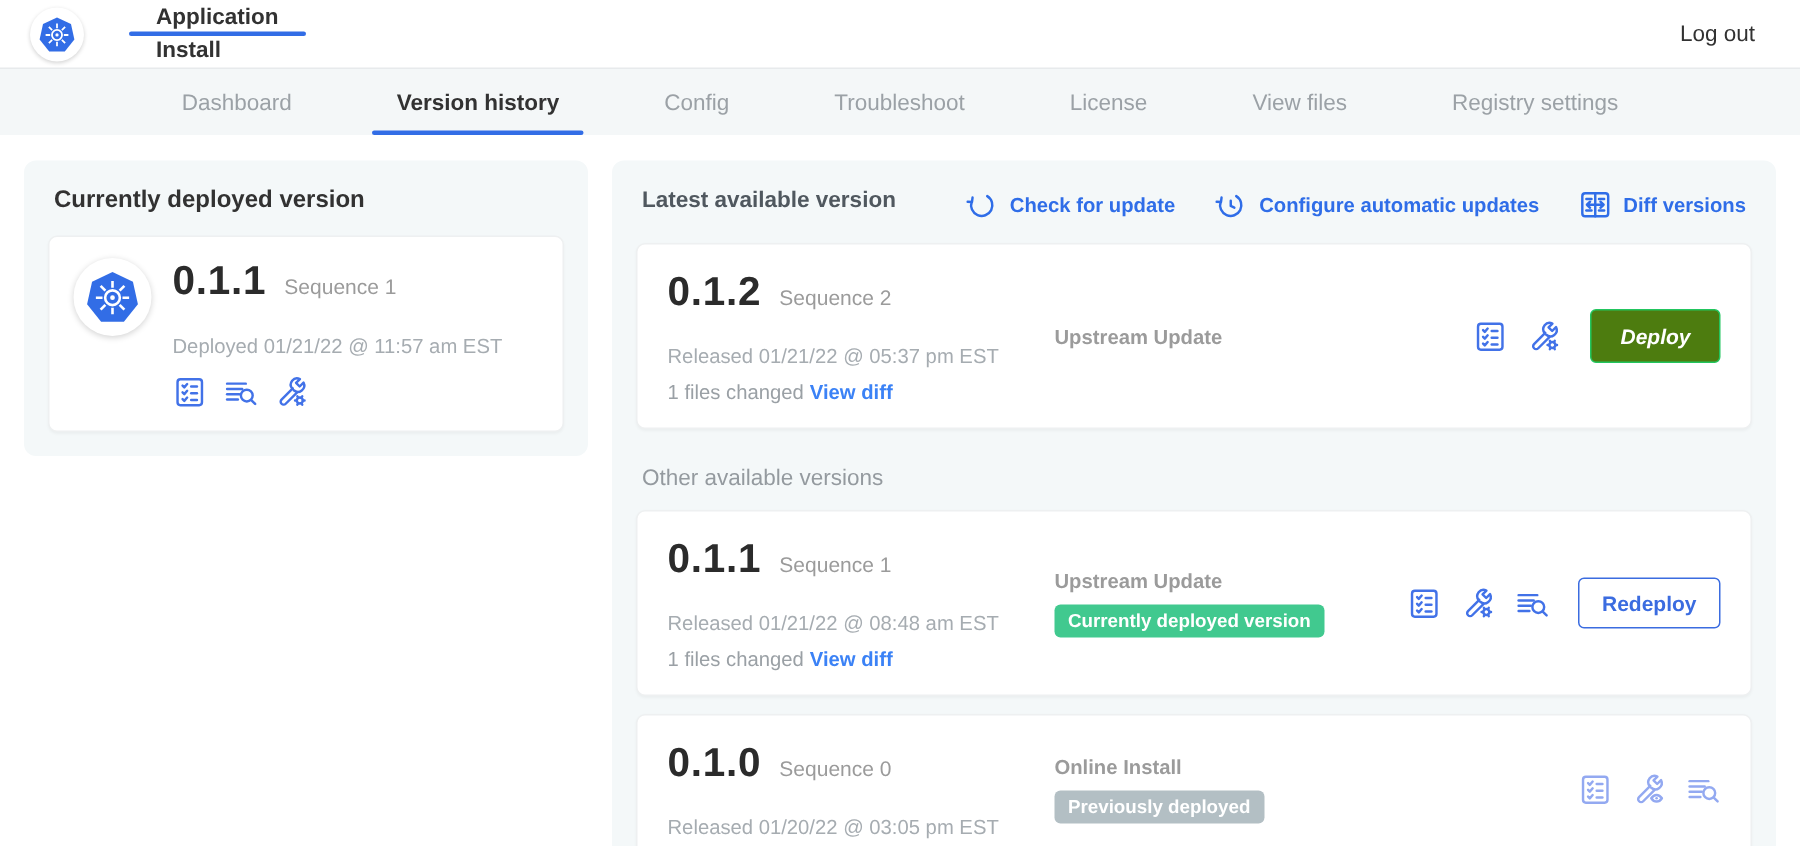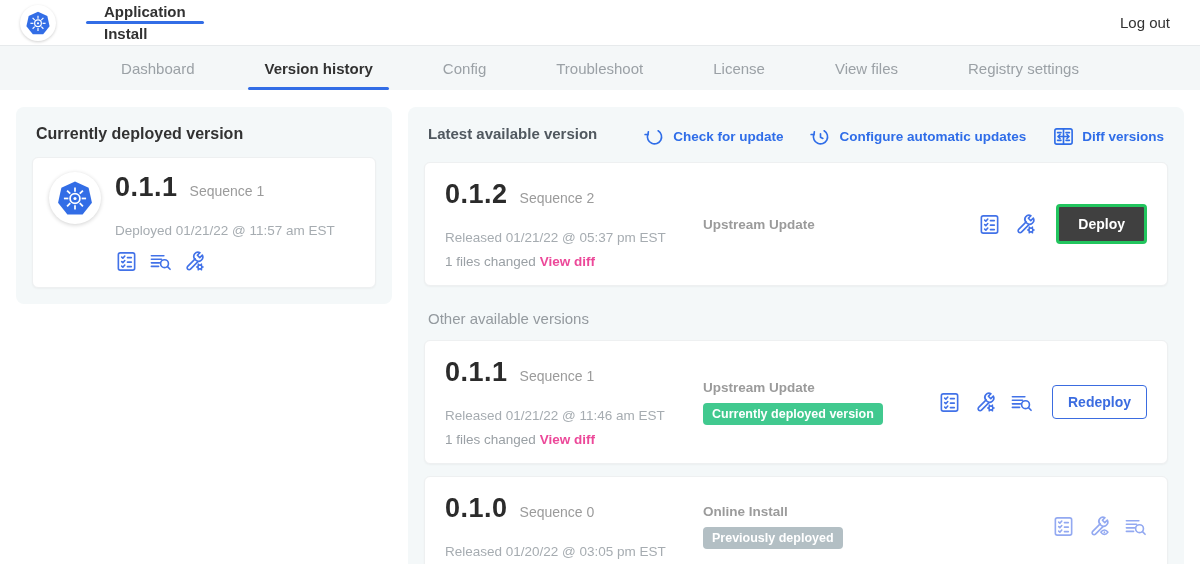--- a/index.html
+++ b/index.html
@@ -61,29 +61,29 @@
   .action-link .icon { color:#2f6de8; cursor:inherit; }
 
   h4.other { font-size:15px; font-weight:500; color:#949a9f; margin:24px 4px 13px; }
 
   
   .vcard { background:#fff; border-radius:6px; border:1px solid #eef0f1;
     box-shadow:0 1px 2px rgba(0,0,0,.04); padding:16px 20px; display:flex;
     align-items:center; margin-bottom:12px; }
   .vc-left { width:258px; flex:0 0 258px; }
   .vc-files { font-size:13.5px; color:#9aa0a5; margin-top:9px; }
-  .vc-files a { color:#ec4899; font-weight:700; text-decoration:none; margin-left:4px; cursor:pointer; }
+  .vc-files a { color:#3b82f6; font-weight:700; text-decoration:none; margin-left:4px; cursor:pointer; }
   .vc-mid { flex:1; }
   .vc-source { font-size:13.5px; font-weight:600; color:#9b9b9b; }
   .badge { display:inline-block; margin-top:8px; font-size:12.5px; font-weight:700;
     color:#fff; padding:4px 9px; border-radius:4px; }
   .vc-right { display:flex; align-items:center; gap:13px; }
   .btn { font-family:inherit; font-size:14px; font-weight:700; border-radius:4px;
     cursor:pointer; margin-left:6px; }
-  .btn.solid { background:#404040; color:#fff; border:3px solid #22c55e; padding:9px 19px; }
+  .btn.solid { background:#4d7c0f; color:#fff; border:1px solid #22c55e; padding:9px 19px;font-style:italic; }
   .btn.outline { background:#fff; color:#3b6ce0; border:1px solid #3b6ce0; padding:8px 15px; }
 </style>
 </head>
 <body>
 
 <header>
   <div class="logo-badge">
     <svg viewBox="0 0 24 24" class="k8s">
         <polygon fill="#326de6" points="12,1.5 20.6,5.6 22.7,15 16.8,22.4 7.2,22.4 1.3,15 3.4,5.6"></polygon>
 <g stroke="#fff" stroke-width="1.1" fill="none">
@@ -257,21 +257,21 @@
         </div>
       </div>
     <h4 class="other">Other available versions</h4>
     <div id="other-cards">
         <div class="vcard">
           <div class="vc-left">
             <div class="vrow">
               <span class="ver">0.1.1</span>
               <span class="seq">Sequence 1</span>
             </div>
-            <div class="muted">Released 01/21/22 @ 11:46 am EST</div>
+            <div class="muted">Released 01/21/22 @ 08:48 am EST</div>
             <div class="vc-files"><span>1 files changed</span><a>View diff</a></div>
           </div>
           <div class="vc-mid"><div class="vc-source">Upstream Update</div><div class="badge" style="background: rgb(65, 201, 143);">Currently deployed version</div></div>
           <div class="vc-right">
             <span class="icon">
               <svg viewBox="0 0 24 24" fill="none" stroke="currentColor" stroke-width="1.7" stroke-linecap="round" stroke-linejoin="round">
                 <rect x="3.5" y="3" width="17" height="18" rx="2"></rect>
                 <path d="M7 7.4l1.2 1.2 2-2.3"></path>
                 <line x1="13" y1="8" x2="17" y2="8"></line>
                 <path d="M7 12.1l1.2 1.2 2-2.3"></path>

